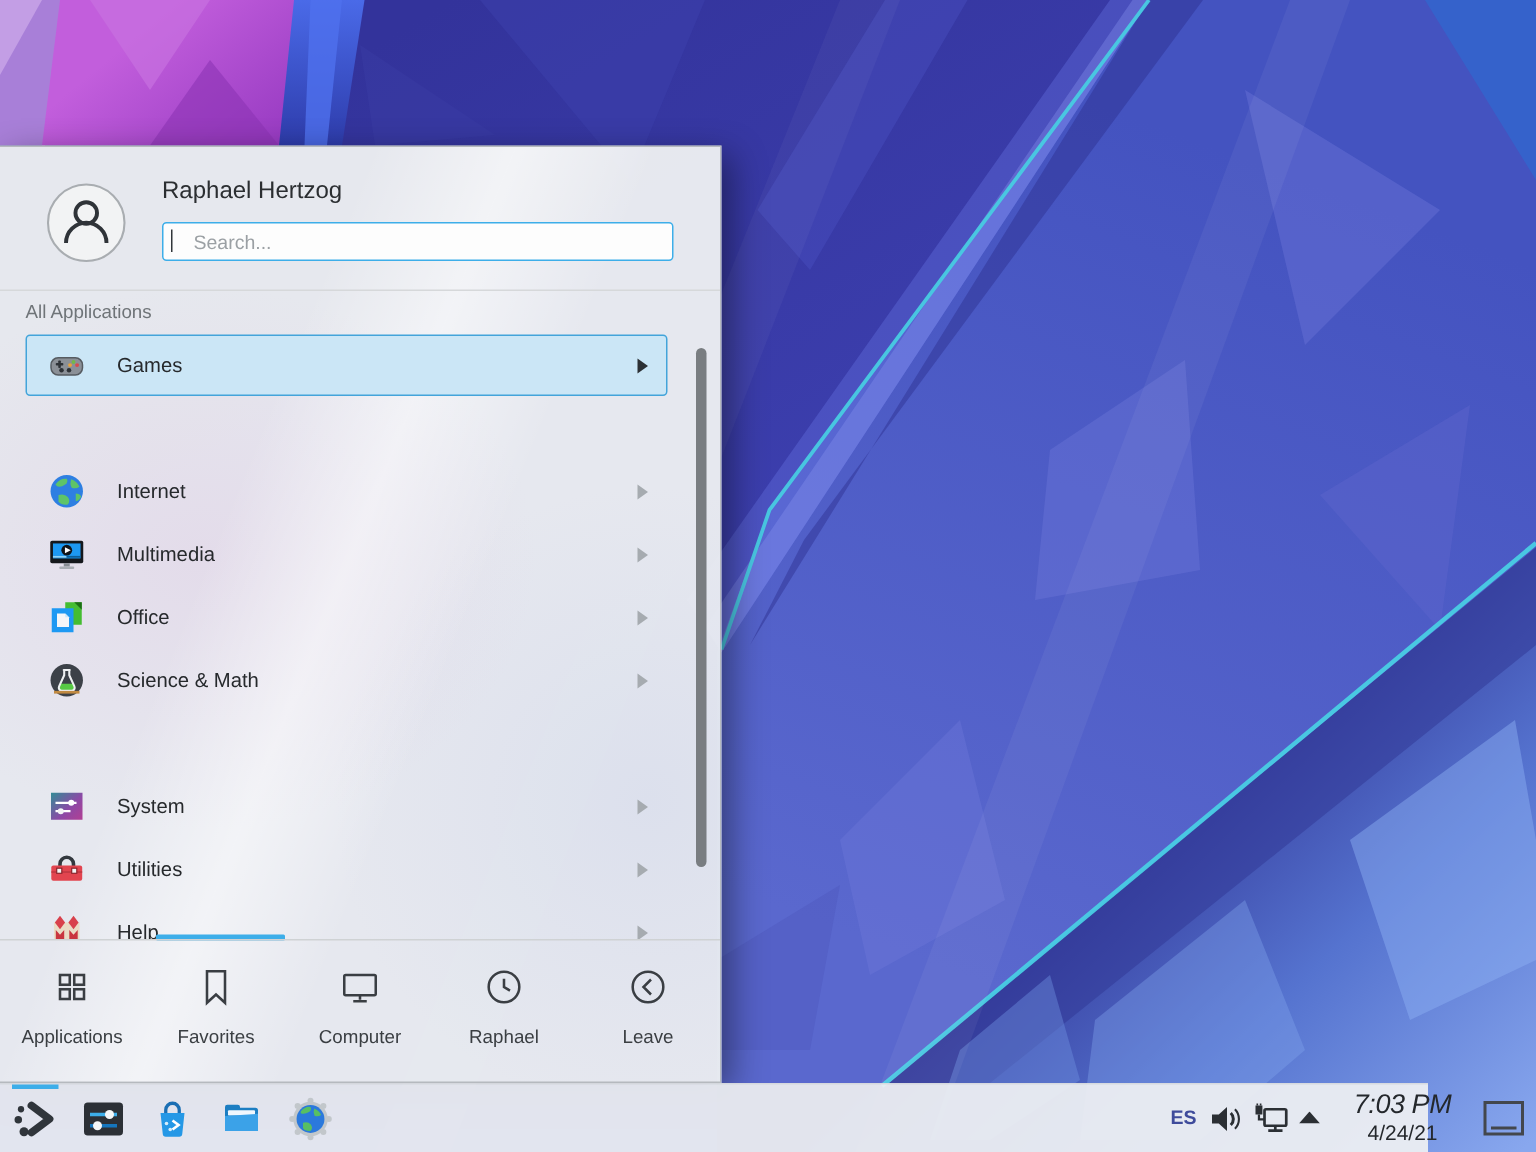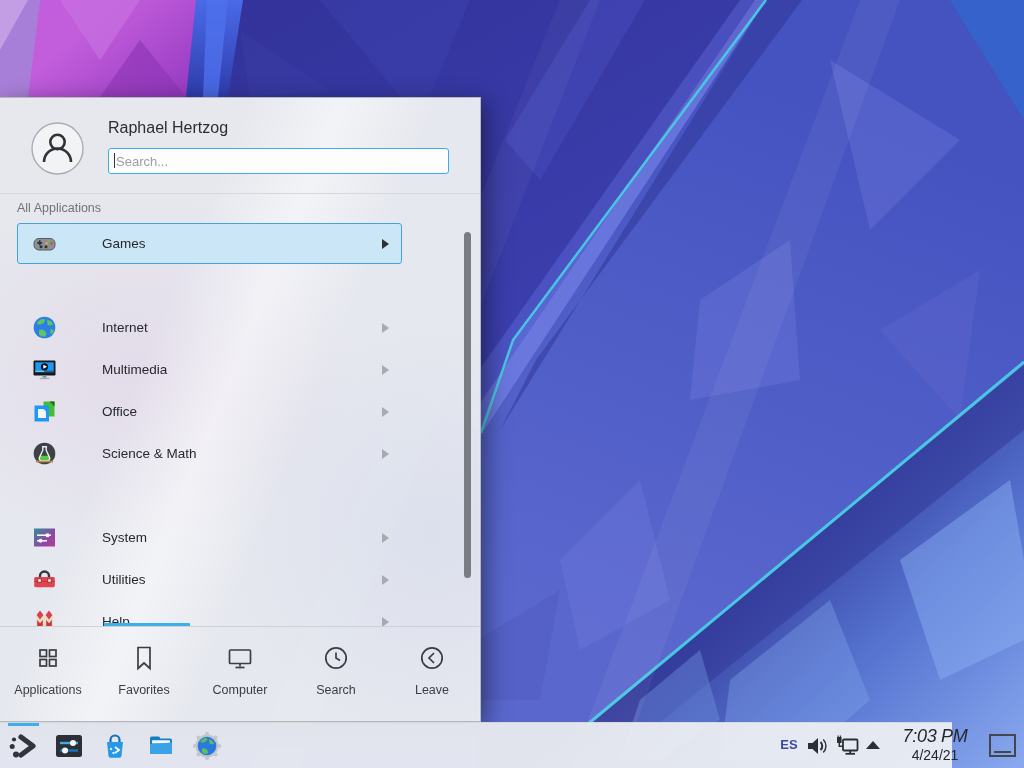--- a/index.html
+++ b/index.html
@@ -22,31 +22,31 @@
       radial-gradient(ellipse 320px 260px at 28% 44%, rgba(216,170,214,0.20), rgba(216,170,214,0) 70%),
       radial-gradient(ellipse 300px 300px at 90% 70%, rgba(190,200,230,0.25), rgba(190,200,230,0) 70%);
   }
   .ko-header { position:absolute; left:0; top:0; width:100%; height:96px; border-bottom:1px solid #d6d8da; }
   .avatar { position:absolute; left:31px; top:24px; width:53px; height:53px; }
   .user-name { position:absolute; left:108px; top:21px; font-size:16px; color:#2b2e31; }
   .search-wrap { position:absolute; left:108px; top:50px; width:341px; height:26px; }
   .search-wrap input {
     width:100%; height:100%; border:1px solid #3daee9; border-radius:3px;
     background:#fdfdfd; font-family:"Liberation Sans",sans-serif; font-size:13px;
-    padding-left:7px; color:#31363b; outline:none;
+    padding-left:20px; color:#31363b; outline:none;
   }
   .search-wrap input::placeholder { color:#9ba0a4; opacity:1; }
   .search-caret { position:absolute; left:6px; top:5px; width:1px; height:15px; background:#31363b; }
 
   .section-label { position:absolute; left:17px; top:103px; font-size:12.5px; color:#6f7478; }
 
   .app-list { position:absolute; left:0; top:124px; width:100%; height:404px; overflow:hidden; }
   .row {
-    position:absolute; left:17px; width:385px; height:41px;
-    display:flex; align-items:center; border:1px solid transparent; border-radius:3px;gap:24px;
+    position:absolute; left:17px; width:428px; height:41px;
+    display:flex; align-items:center; border:1px solid transparent; border-radius:3px;
   }
   .row.sel { background:#cbe6f6; border-color:#43a4da; }
   .row .icn { width:27px; height:27px; margin-left:13px; flex:0 0 auto; display:block; }
   .row .lbl { margin-left:20px; font-size:13.5px; color:#26292c; }
   .row .arr { position:absolute; right:12px; width:0; height:0;
     border-left:7px solid #a6abb0; border-top:5px solid transparent; border-bottom:5px solid transparent; }
   .row.sel .arr { border-left-color:#2c3034; }
 
   .scrollbar { position:absolute; left:464px; top:134px; width:7px; height:346px; border-radius:4px; background:#797d81; }
 
@@ -312,21 +312,21 @@
         <span class="tlabel">Computer</span>
       </div>
 
       <div class="tab">
         <svg width="30" height="30" viewBox="0 0 30 30">
           <g fill="none" stroke="#3a3e43" stroke-width="1.7">
             <circle cx="15" cy="15" r="10.2"></circle>
               <path d="M15,9.5 V15 l4,2.4"></path>
           </g>
         </svg>
-        <span class="tlabel">Search</span>
+        <span class="tlabel">Raphael</span>
       </div>
 
       <div class="tab">
         <svg width="30" height="30" viewBox="0 0 30 30">
           <g fill="none" stroke="#3a3e43" stroke-width="1.7">
             <circle cx="15" cy="15" r="10.2"></circle>
               <polyline points="17,10 12,15 17,20"></polyline>
           </g>
         </svg>
         <span class="tlabel">Leave</span>

